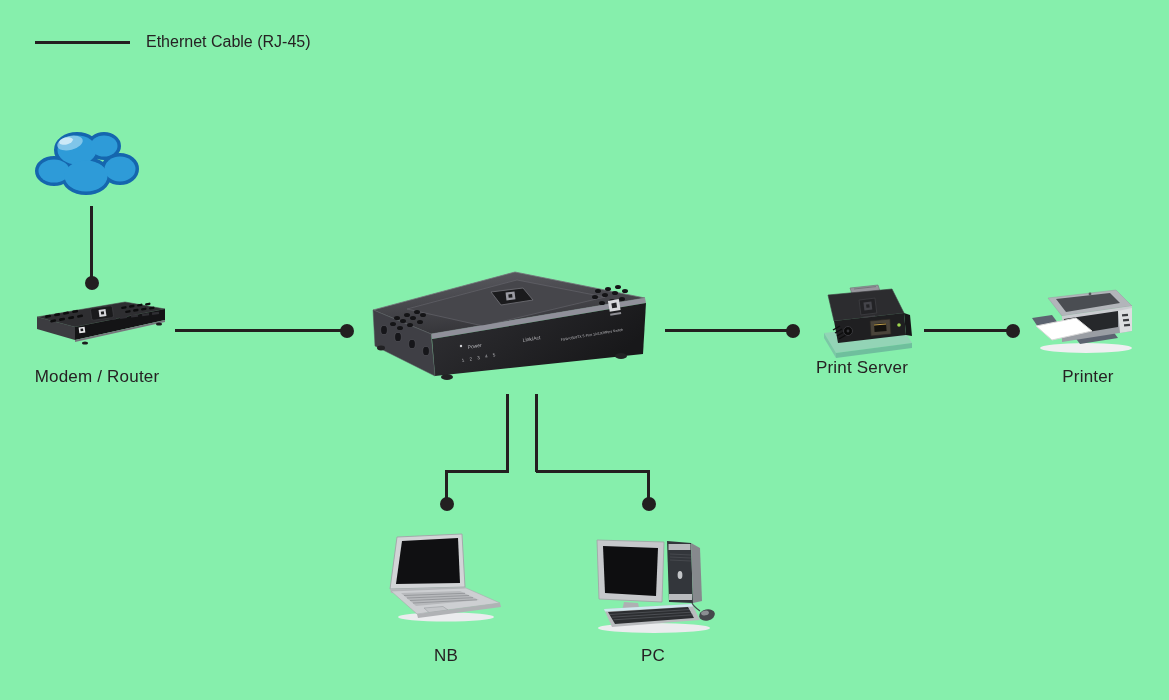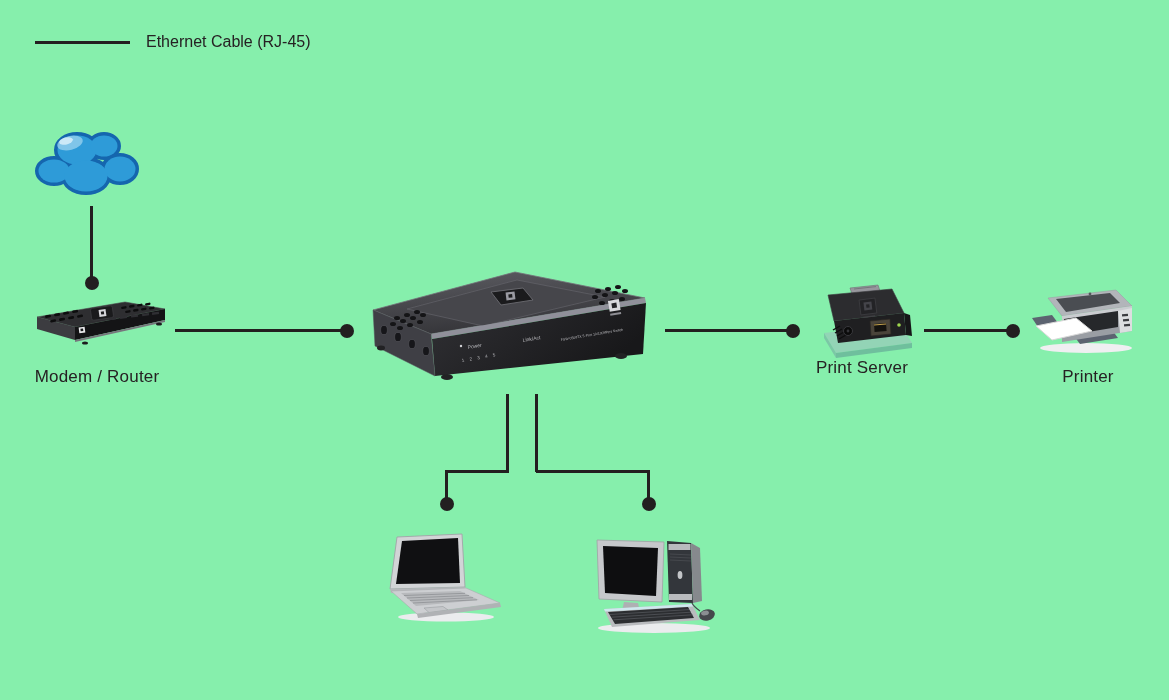--- a/index.html
+++ b/index.html
@@ -263,20 +263,21 @@
     <polygon points="13,62 72,60 91,69 28,75" fill="#b7b9bc"></polygon>
     <g stroke="#8e9094" stroke-width="0.8">
       <line x1="16" y1="64.5" x2="77" y2="62.3"></line>
       <line x1="19" y1="67" x2="81" y2="64.5"></line>
       <line x1="22" y1="69.5" x2="85" y2="66.7"></line>
       <line x1="25" y1="72" x2="89" y2="68.8"></line>
     </g>
     <polygon points="36,77 55,75.5 60,79 41,81.5" fill="#c4c6c9" stroke="#9b9da1" stroke-width="0.6"></polygon>
     <polygon points="29,83 112,72 113,76 30,87" fill="#b0b2b5"></polygon>
   </svg>
+  <div class="node-label" style="left:346px;top:646px;">NB</div>
 
   <svg style="left:588px;top:527px;" width="130" height="108" viewBox="0 0 130 108">
     <ellipse cx="66" cy="101" rx="56" ry="5" fill="#ebecee"></ellipse>
 
     <polygon points="79,14 103,16 105,76 81,75" fill="#33363b"></polygon>
     <polygon points="103,16 112,21 114,74 105,76" fill="#86898d"></polygon>
     <rect x="80.5" y="17" width="22" height="6" fill="#b9bbbe"></rect>
     <rect x="81" y="67" width="23" height="6" fill="#b9bbbe"></rect>
     <g stroke="#4a4d52" stroke-width="0.8">
       <line x1="82" y1="27" x2="103" y2="28"></line>
@@ -298,14 +299,15 @@
       <line x1="24" y1="90.2" x2="103" y2="85.2"></line>
       <line x1="25.5" y1="92.8" x2="104.5" y2="87.8"></line>
     </g>
 
     <g>
       <ellipse cx="119" cy="88" rx="8" ry="5.5" fill="#45484c" transform="rotate(-12 119 88)"></ellipse>
       <ellipse cx="117" cy="86" rx="4" ry="2.4" fill="#8b8e92" transform="rotate(-12 117 86)"></ellipse>
       <path d="M112,84 Q106,80 104,76" stroke="#45484c" stroke-width="1.2" fill="none"></path>
     </g>
   </svg>
+  <div class="node-label" style="left:553px;top:646px;">PC</div>
 
 </div>
 
 </body></html>

